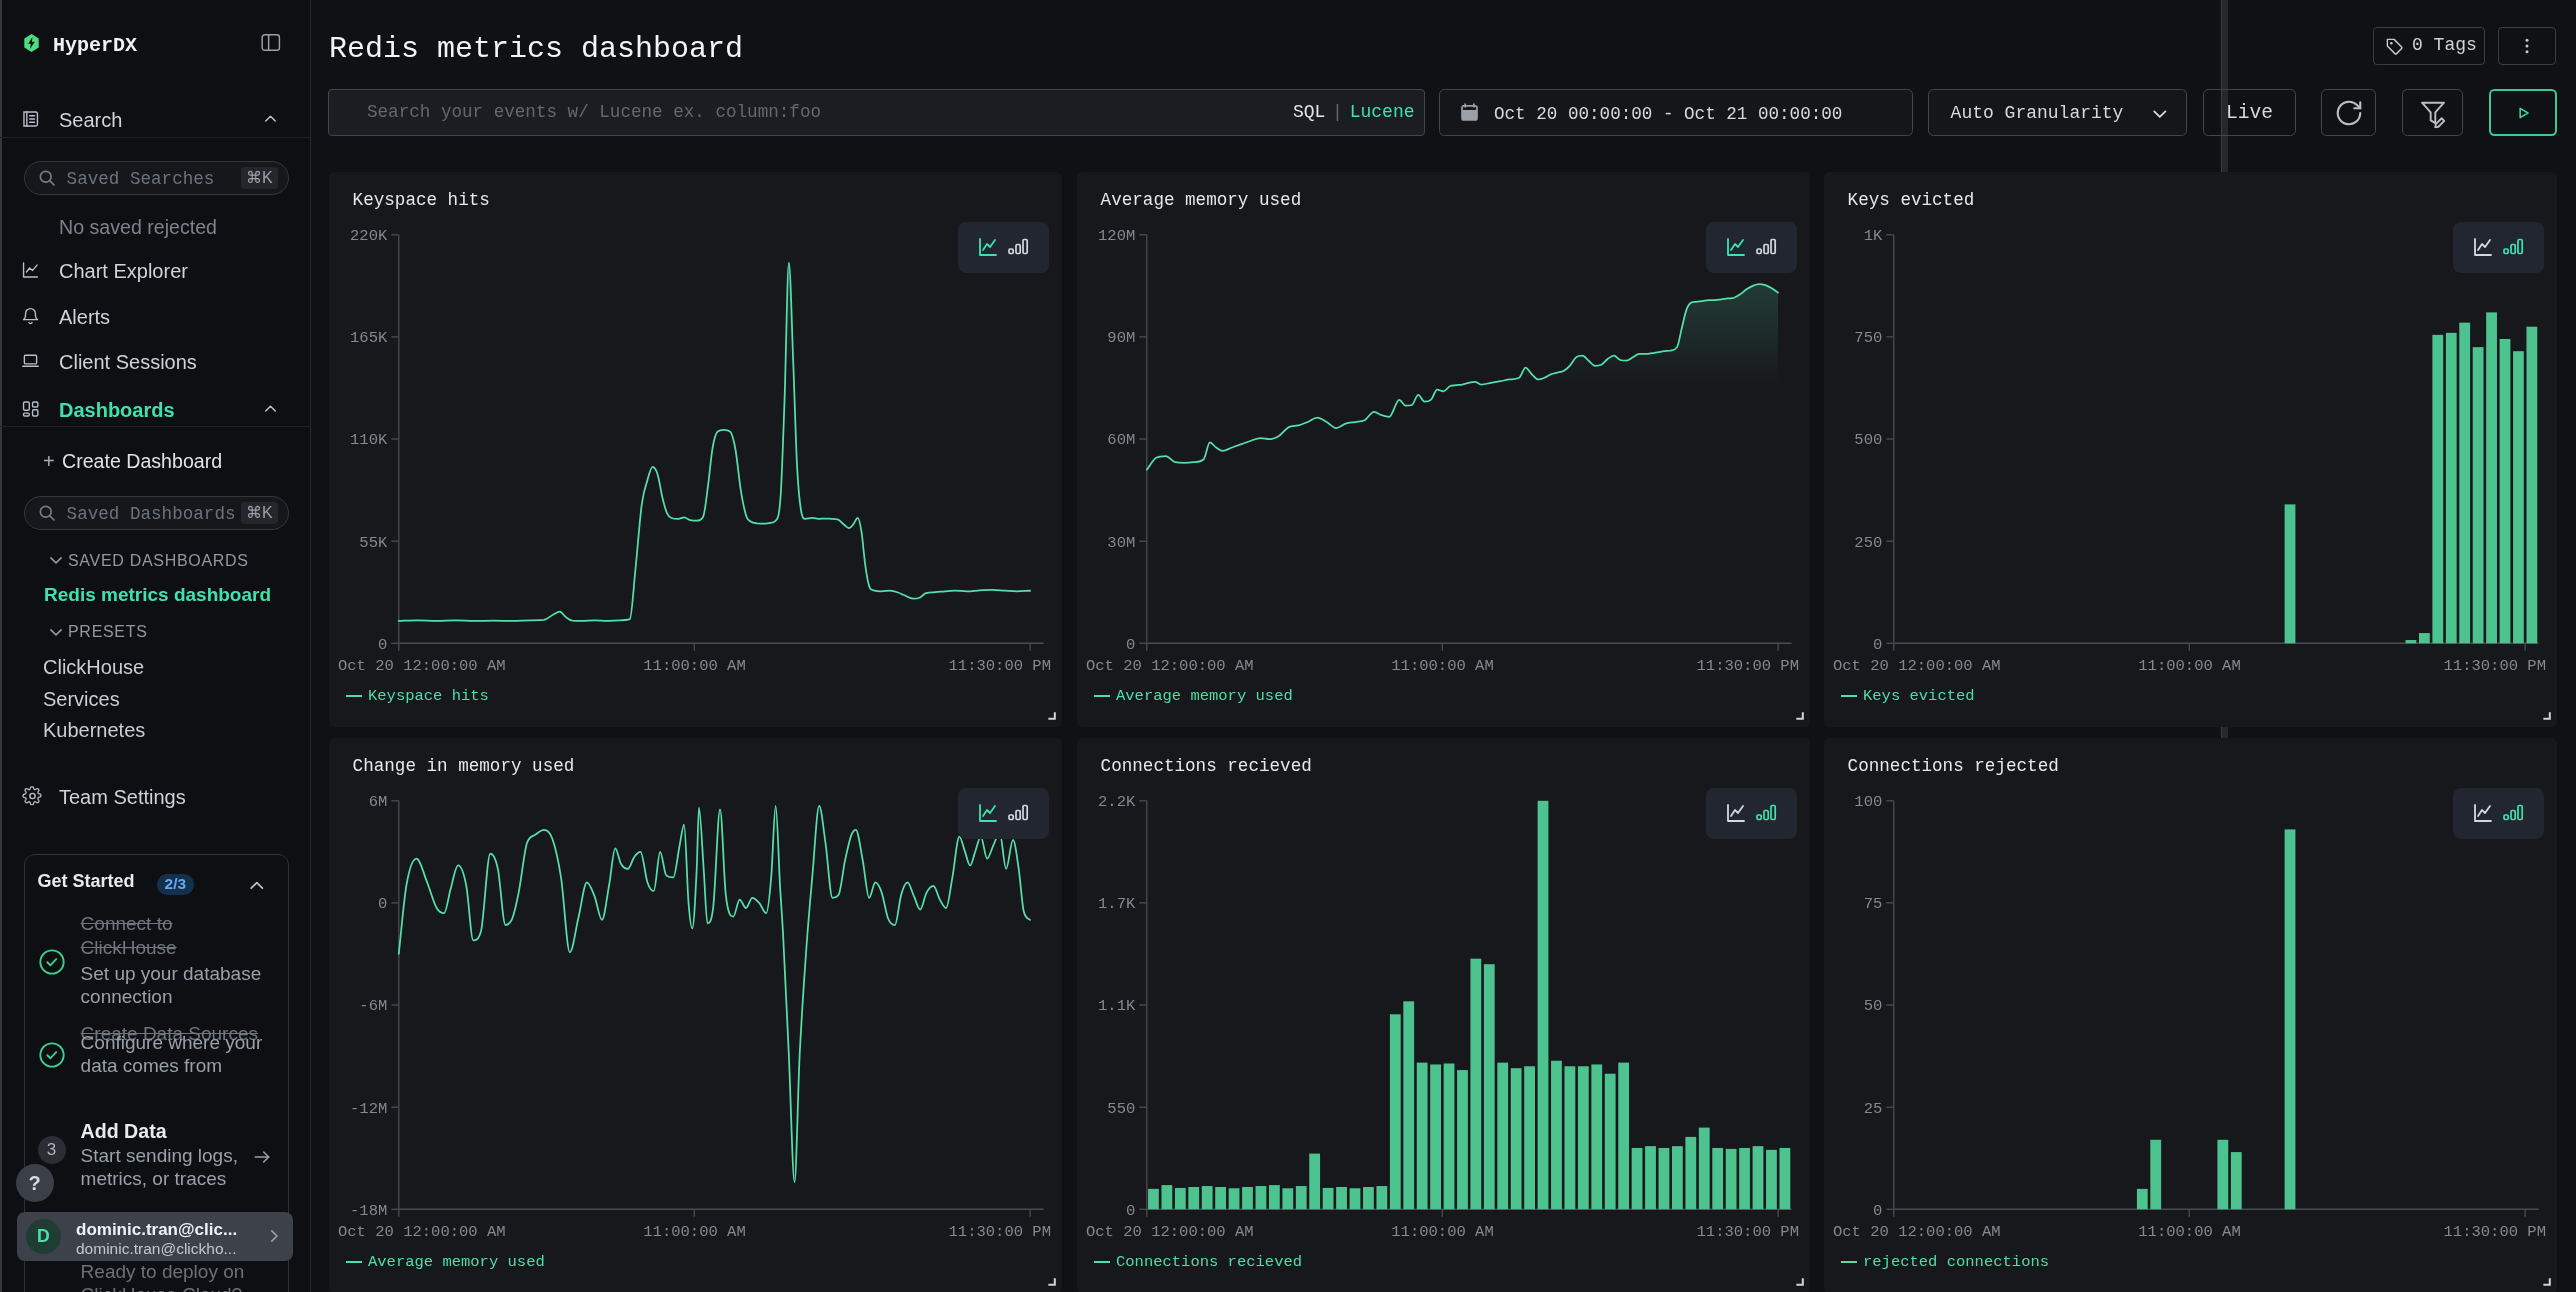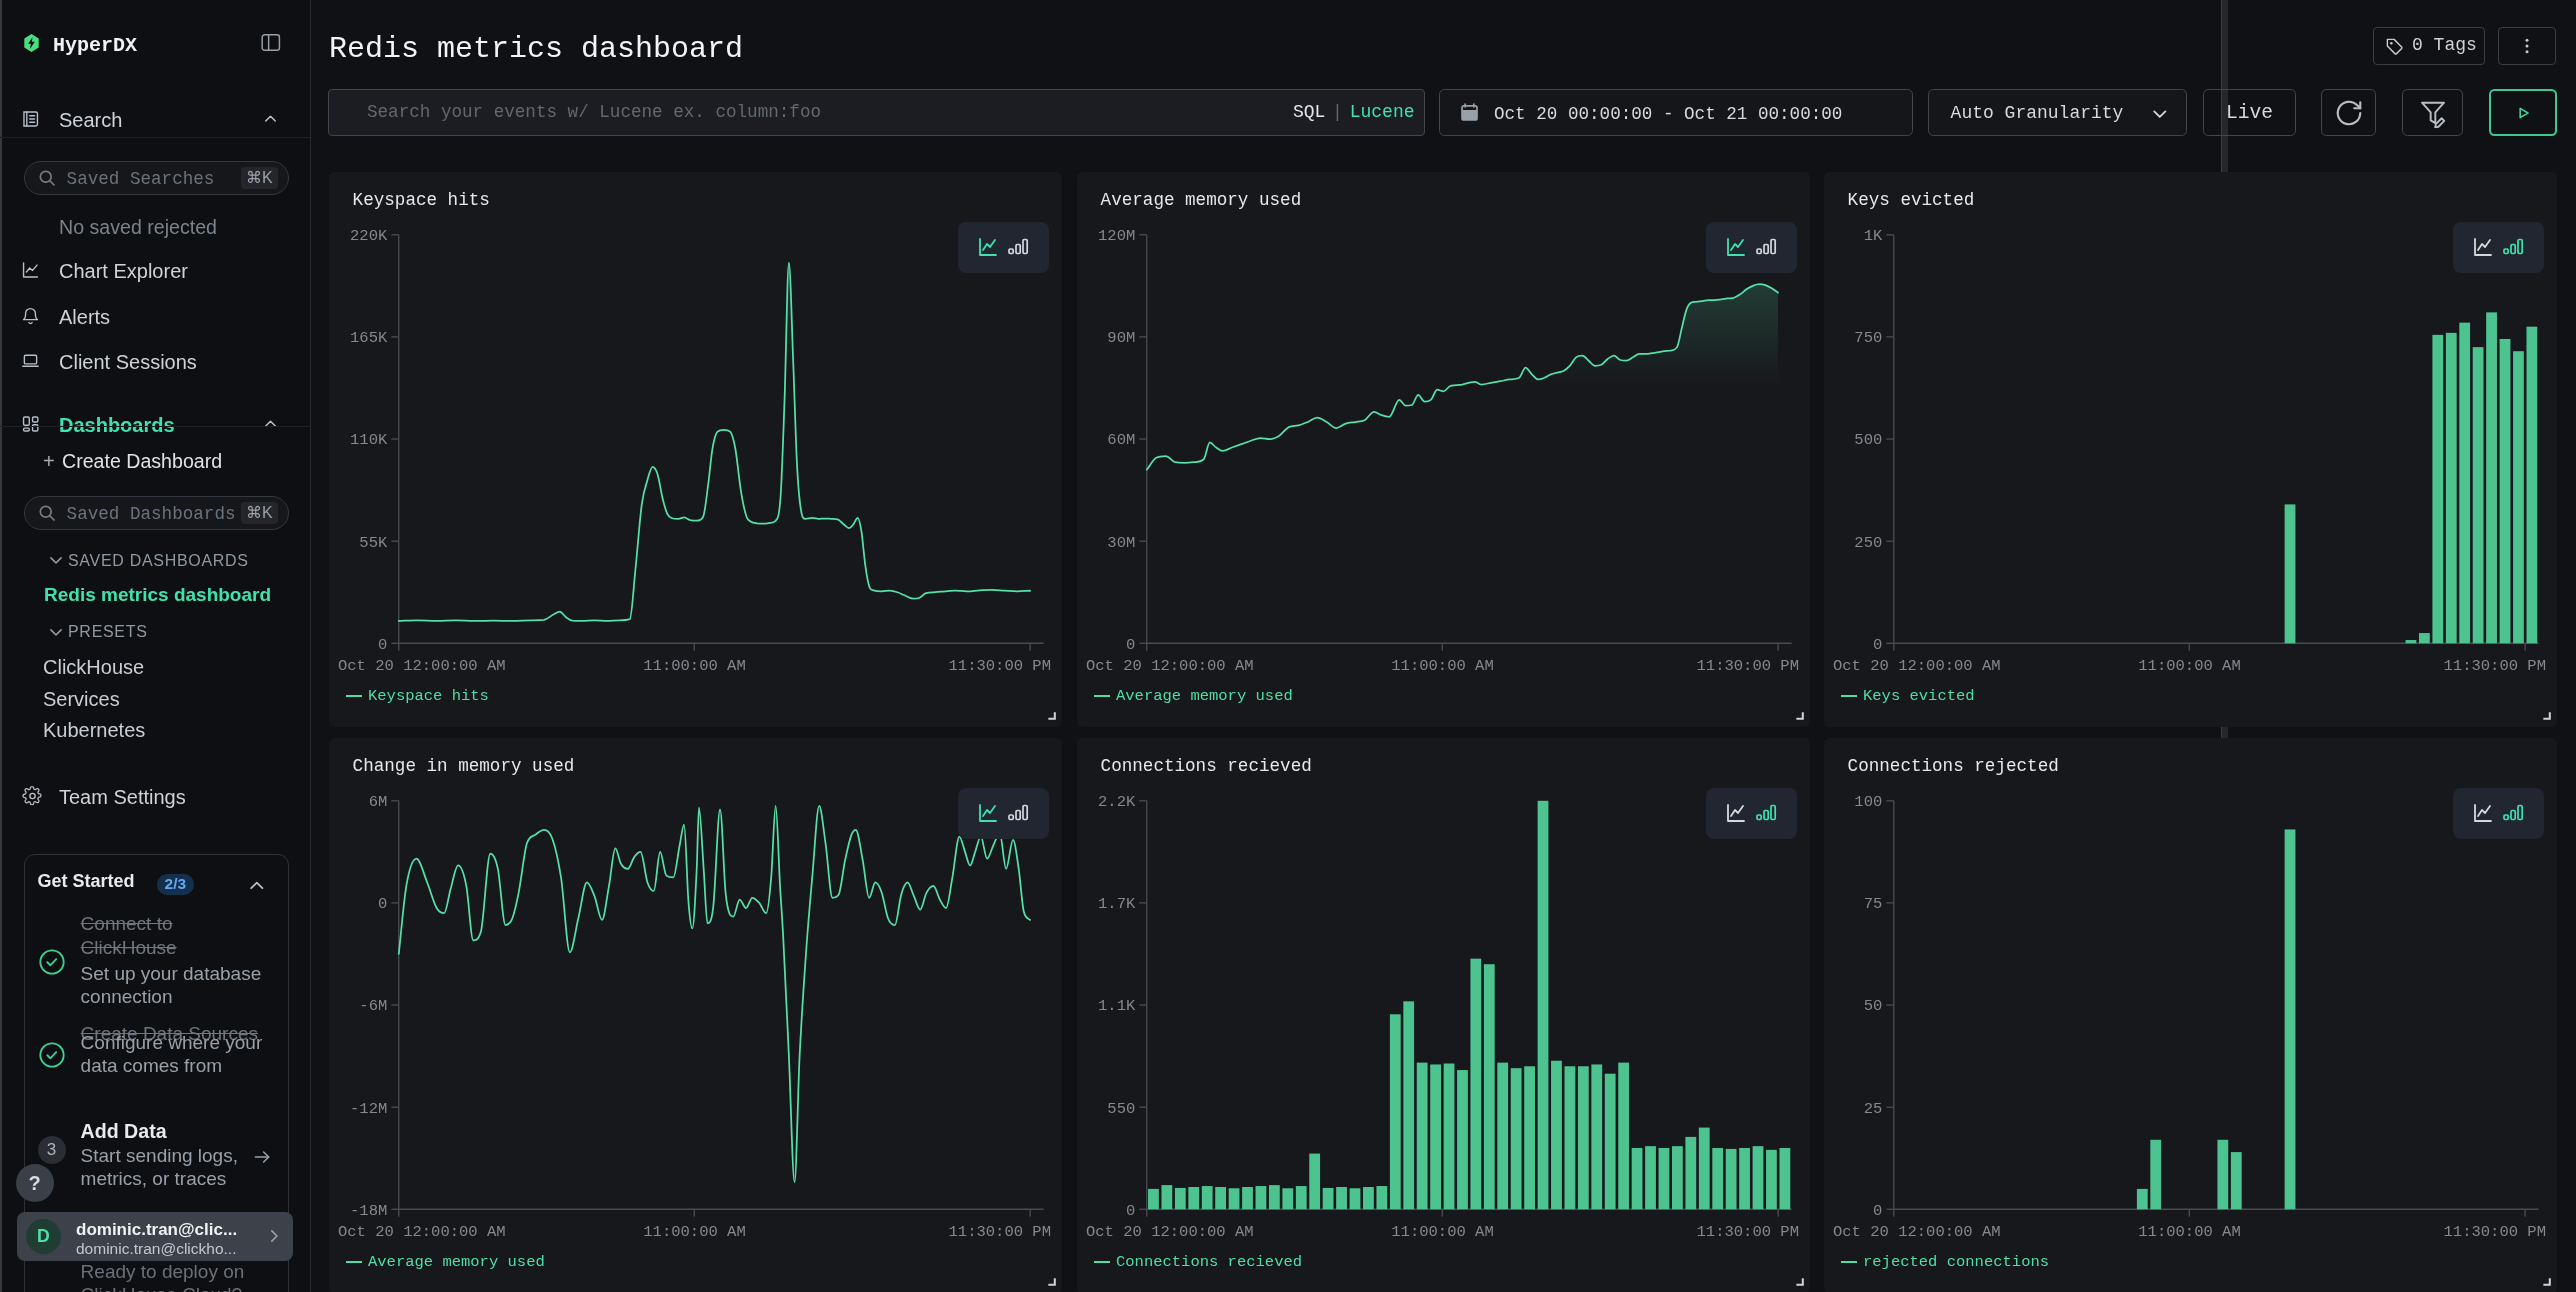--- a/index.html
+++ b/index.html
@@ -159,21 +159,21 @@
           </svg></span>
         <span class="nlabel">Alerts</span>
     </div>
     <div class="navrow" style="top:344px;">
       <span class="nicon"><svg width="21" height="19.6" viewBox="0 0 24 24" fill="none" stroke="#b9bfc7" stroke-width="1.7" stroke-linecap="round" stroke-linejoin="round">
             <rect x="4.5" y="5" width="15" height="10.5" rx="1.5"></rect>
             <path d="M2.5 18.5h19"></path>
           </svg></span>
         <span class="nlabel">Client Sessions</span>
     </div>
-    <div class="navrow" style="top:407px;">
+    <div class="navrow" style="top:392px;">
       <span class="nicon"><svg width="21" height="19.6" viewBox="0 0 24 24" fill="none" stroke="#b9bfc7" stroke-width="1.7" stroke-linejoin="round">
             <rect x="3.5" y="3.5" width="7" height="10" rx="1.5"></rect>
             <rect x="14.5" y="3.5" width="6.5" height="6" rx="1.5"></rect>
             <rect x="14.5" y="13" width="6.5" height="7.5" rx="1.5"></rect>
             <rect x="3.5" y="17" width="7" height="3.5" rx="1.5"></rect>
           </svg></span>
         <span class="nlabel greenbold">Dashboards</span>
       <span class="nchev"><svg width="15" height="15" viewBox="0 0 22 20" fill="none" stroke="#b9bfc7" stroke-width="2.2" stroke-linecap="round" stroke-linejoin="round">
             <path d="M4 13 L11 6 L18 13"></path>
           </svg></span>

